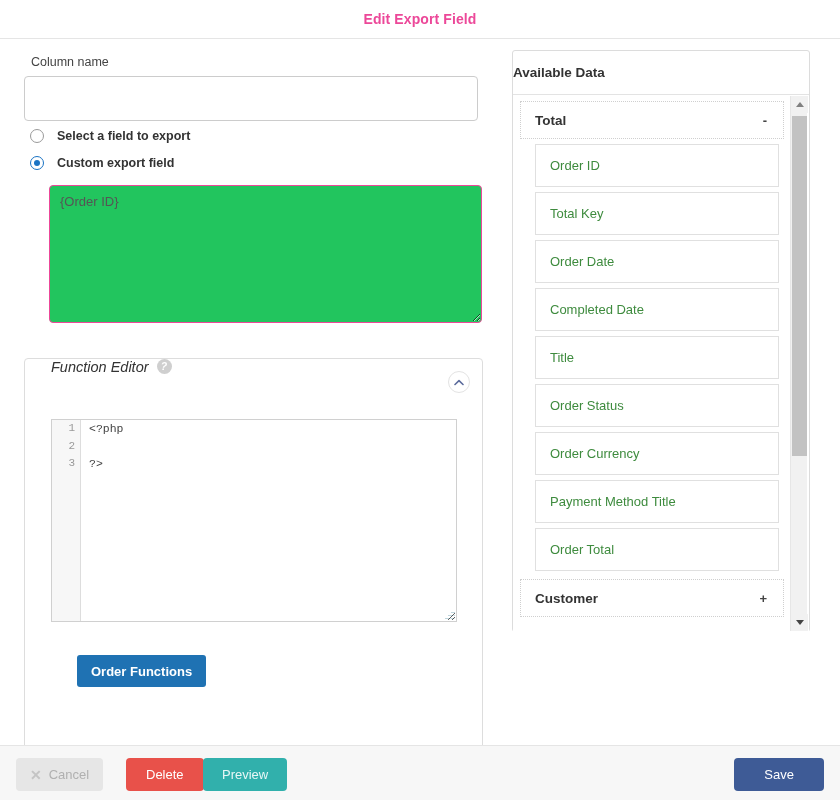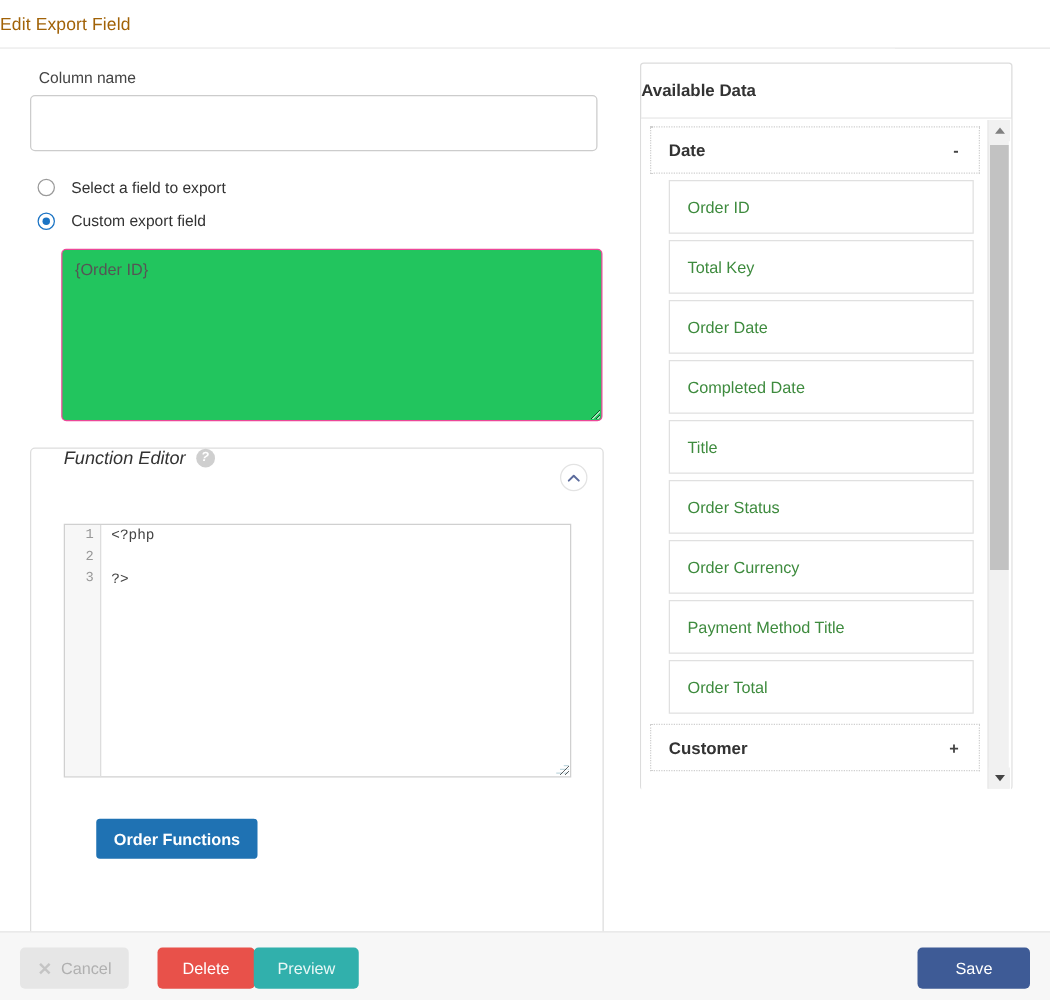--- a/index.html
+++ b/index.html
@@ -18,23 +18,24 @@
   }
 
   
   .modal-header {
     position: absolute; left: 0; top: 0;
     width: 840px; height: 39px;
     border-bottom: 1px solid #e5e5e5;
     background: #fff;
   }
   .modal-title {
+    text-align: center;
     font-size: 14px;
-    font-weight: normal;
-    color: #a16207;
+    font-weight: bold;
+    color: #ec4899;
     line-height: 38px;
     letter-spacing: .1px;
   }
 
   
   .modal-body {
     position: absolute; left: 0; top: 39px;
     width: 716px; height: 706px;
     background: #fff;
   }
@@ -55,21 +56,21 @@
     border: 1px solid #ccc;
     border-radius: 4px;
     padding: 6px 10px;
     font-size: 13px;
     font-family: "Liberation Sans", sans-serif;
     color: #333;
     background: #fff;
     outline: none;
   }
 
-  .radio-group { margin-top: 17px; margin-left: 6px; }
+  .radio-group { margin-top: 3px; margin-left: 6px; font-weight: bold; }
   .radio-row {
     display: flex;
     align-items: center;
     height: 24px;
     margin-bottom: 3px;
   }
   .radio-mark {
     width: 14px; height: 14px;
     border-radius: 50%;
     border: 1px solid #9a9a9a;
@@ -442,21 +443,21 @@
       <button class="save-fn-btn">Order Functions</button>
     </div>
 
     <div class="avail-panel">
       <div class="avail-header">Available Data</div>
 
       <div class="avail-scroll-outer">
         <div class="avail-list">
 
           <div class="group-head">
-            <span class="group-name">Date</span>
+            <span class="group-name">Total</span>
             <span class="group-sign">-</span>
           </div>
 
           <div class="field-item">Order ID</div>
           <div class="field-item">Total Key</div>
           <div class="field-item">Order Date</div>
           <div class="field-item">Completed Date</div>
           <div class="field-item">Title</div>
           <div class="field-item">Order Status</div>
           <div class="field-item">Order Currency</div>

